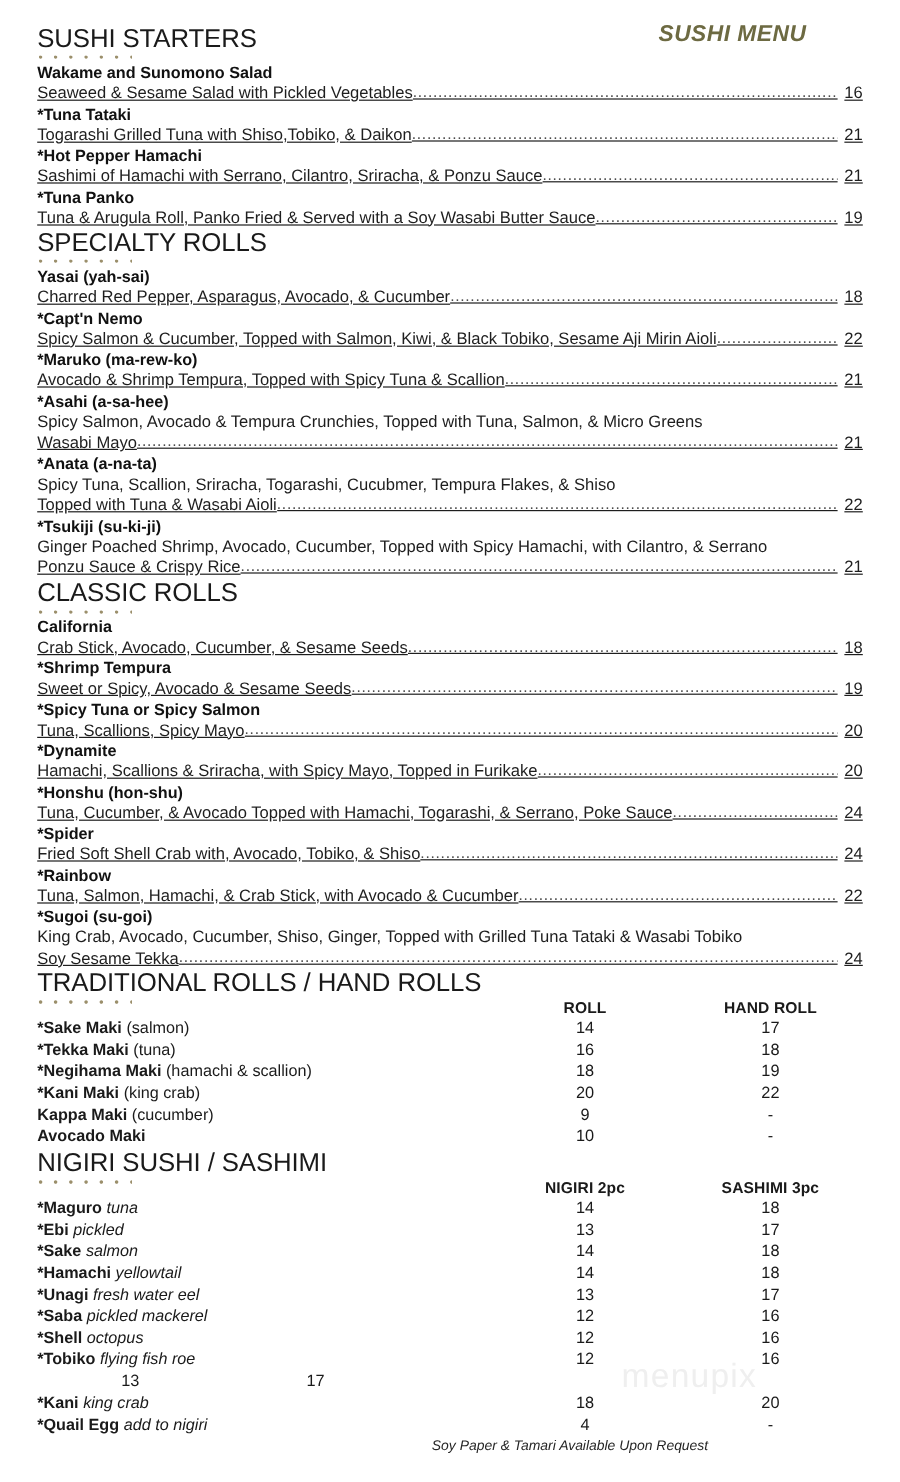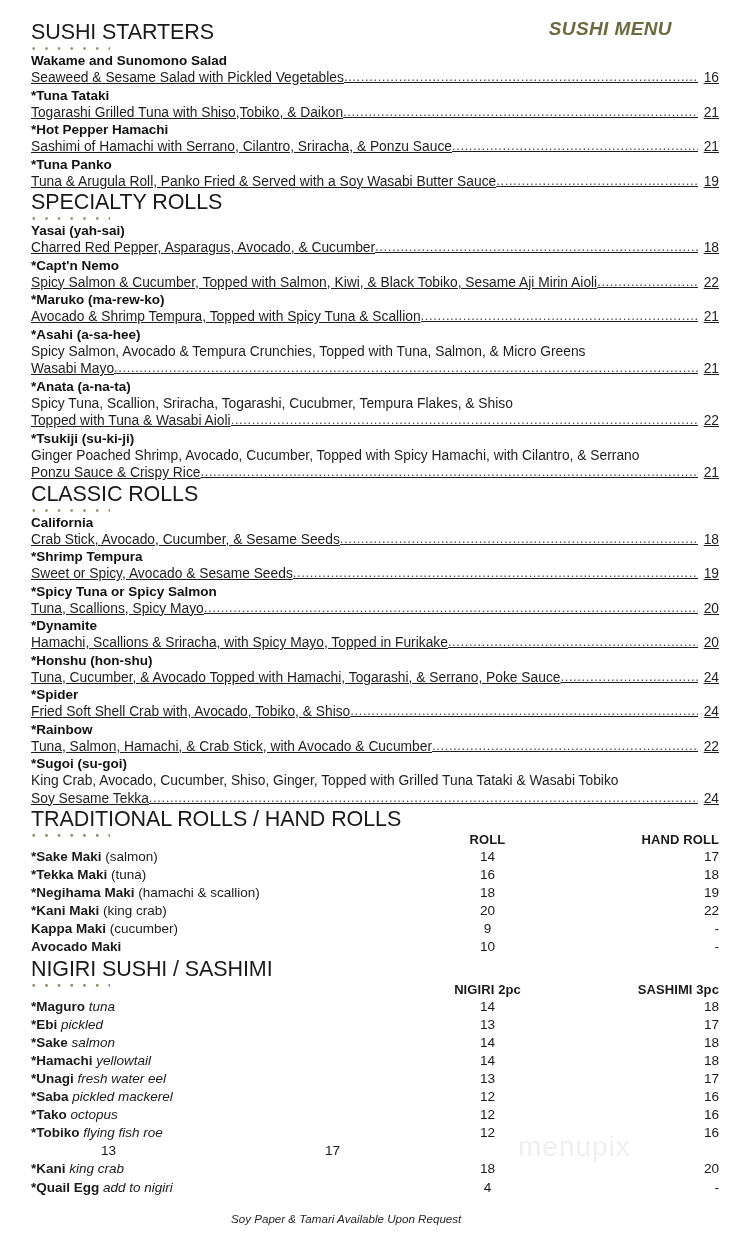--- a/index.html
+++ b/index.html
@@ -134,29 +134,30 @@
   .pt-label b { font-weight: bold; }
   .pt-label .paren { font-weight: normal; }
   .pt-label .ital { font-style: italic; font-weight: normal; }
   .pt-c1 {
     flex: 0 0 155px;
     text-align: center;
     font-size: 13.6px;
   }
   .pt-c2 {
     flex: 0 0 154px;
-    text-align: right;
+    text-align: center;
     font-size: 13.6px;
   }
   .ptable-head .pt-c1,
   .ptable-head .pt-c2 { font-size: 13px; }
   .footnote {
-    margin-top: 15px;
+    margin-top: 1px;
     font-size: 11.6px;
     font-style: italic;
+    text-align: center;
     color: #262626;
     padding-left: 200px;
   }
 </style>
 </head>
 <body>
 
 <div class="page">
 
   <div class="menu-title">SUSHI MENU</div>
@@ -397,21 +398,21 @@
           <div class="pt-label"><b>*Unagi</b> <span class="ital">fresh water eel</span></div>
           <div class="pt-c1">13</div>
           <div class="pt-c2">17</div>
         </div>
         <div class="ptable-row">
           <div class="pt-label"><b>*Saba</b> <span class="ital">pickled mackerel</span></div>
           <div class="pt-c1">12</div>
           <div class="pt-c2">16</div>
         </div>
         <div class="ptable-row">
-          <div class="pt-label"><b>*Tako</b> <span class="ital">octopus</span></div>
+          <div class="pt-label"><b>*Shell</b> <span class="ital">octopus</span></div>
           <div class="pt-c1">12</div>
           <div class="pt-c2">16</div>
         </div>
         <div class="ptable-row">
           <div class="pt-label"><b>*Tobiko</b> <span class="ital">flying fish roe</span></div>
           <div class="pt-c1">12</div>
           <div class="pt-c2">16</div>
         </div>
         <div class="ptable-row">
           <div class="pt-c1">13</div>

